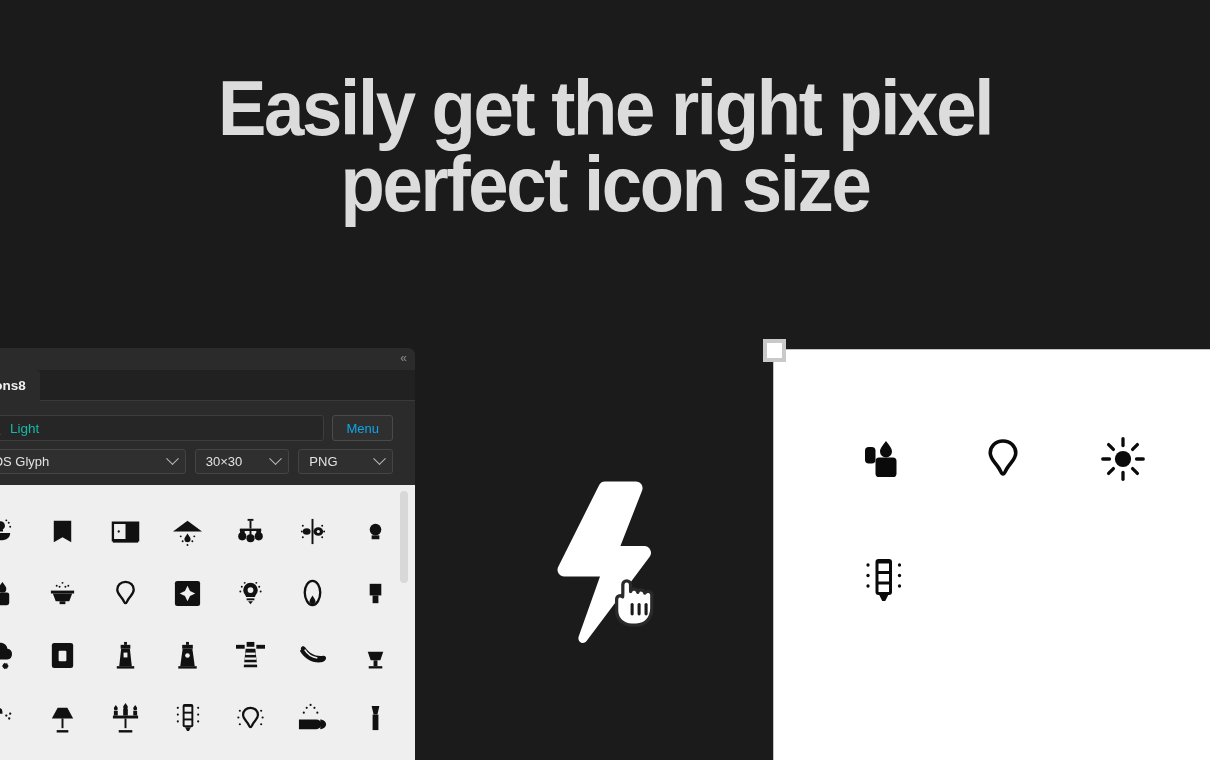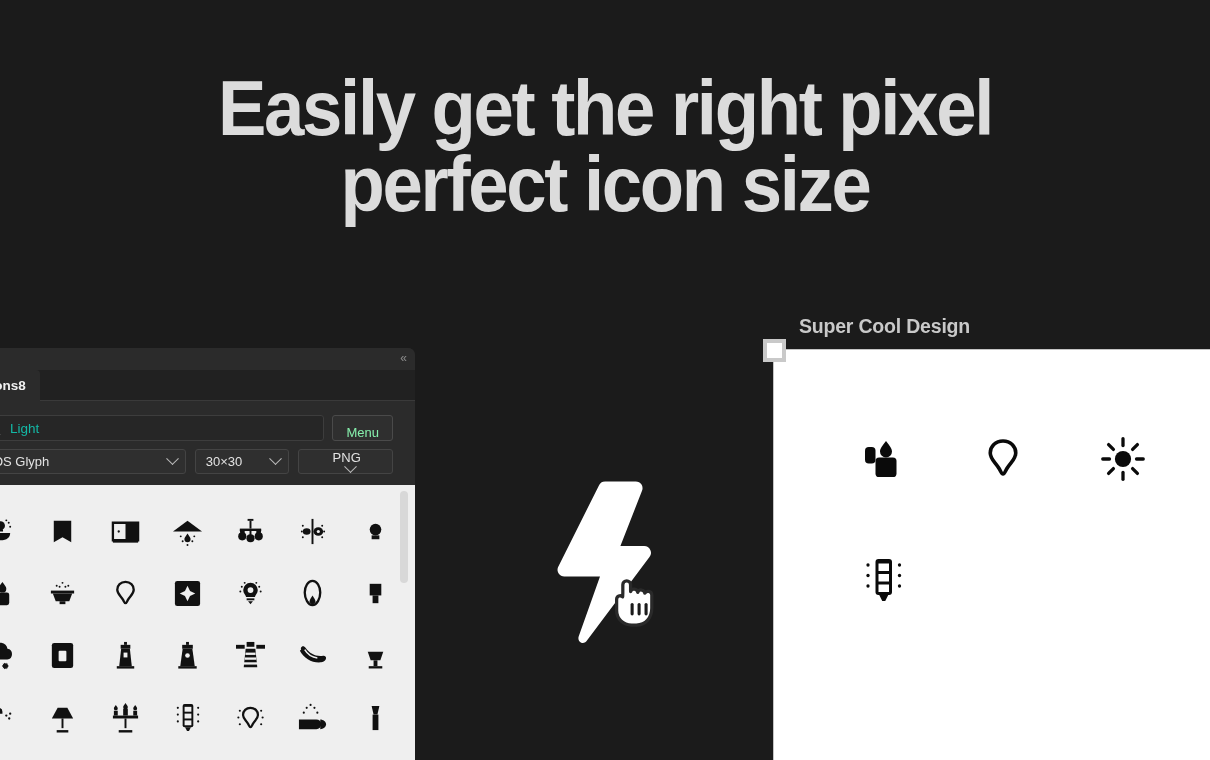--- a/index.html
+++ b/index.html
@@ -62,35 +62,35 @@
   #search-box {
     flex: 1; height: 26px;
     background: #262626; border: 1px solid #3d3d3d; border-radius: 3px;
     display: flex; align-items: center; gap: 9px; padding: 0 9px;
   }
   #search-box .mag { width: 12px; height: 12px; flex: none; }
   #search-value { color: #14b8a6; font-size: 13.5px; }
   #menu-button {
     height: 26px; padding: 0 13px;
     background: #2f2f2f; border: 1px solid #4a4a4a; border-radius: 3px;
-    color: #86efac; font-size: 13px;
-    display: flex; align-items: flex-end;
+    color: #0ea5e9; font-size: 13px;
+    display: flex; align-items: center;
   }
   #controls-row2 {
     position: absolute; left: 0; top: 94px; width: 450px; height: 38px;
     display: flex; align-items: center; gap: 9px; padding: 0 22px 0 14px;
   }
   .select {
     height: 25px; background: #2f2f2f; border: 1px solid #444; border-radius: 3px;
     display: flex; align-items: center; justify-content: space-between;
     padding: 0 8px 0 10px; color: #e2e2e2; font-size: 13px;
   }
   #select-style { width: 220px; }
   #select-size  { width: 100px; }
-  #select-format{ width: 100px; flex-direction: column; }
+  #select-format{ width: 100px; }
   .chev {
     width: 9px; height: 9px; margin-left: 8px;
     border-right: 1.6px solid #b9b9b9; border-bottom: 1.6px solid #b9b9b9;
     transform: rotate(45deg) translate(-2px,-2px);
     flex: none;
   }
   #icon-grid-wrap {
     position: absolute; left: 0; top: 137px;
     width: 450px; height: 275px;
     background: #efefef;
@@ -459,21 +459,20 @@
             </svg>
         </div>
       </div>
 
       <div id="grid-scrollbar">
         <div class="thumb"></div>
       </div>
     </div>
   </div>
 
-  <div id="canvas-title">Super Cool Design</div>
 
   <div id="canvas">
     <div id="canvas-icons">
       <div class="canvas-icon" style="left:82px; top:82px;">
         <svg viewBox="0 0 32 32">
             <rect x="4" y="8" width="7" height="11" rx="2.5"></rect>
             <path d="M18 4c2.5 3.4 4 5 4 7a4 4 0 1 1-8 0c0-2 1.5-3.6 4-7z"></path>
             <rect x="11" y="15" width="14" height="13" rx="2.4"></rect>
           </svg>
       </div>

